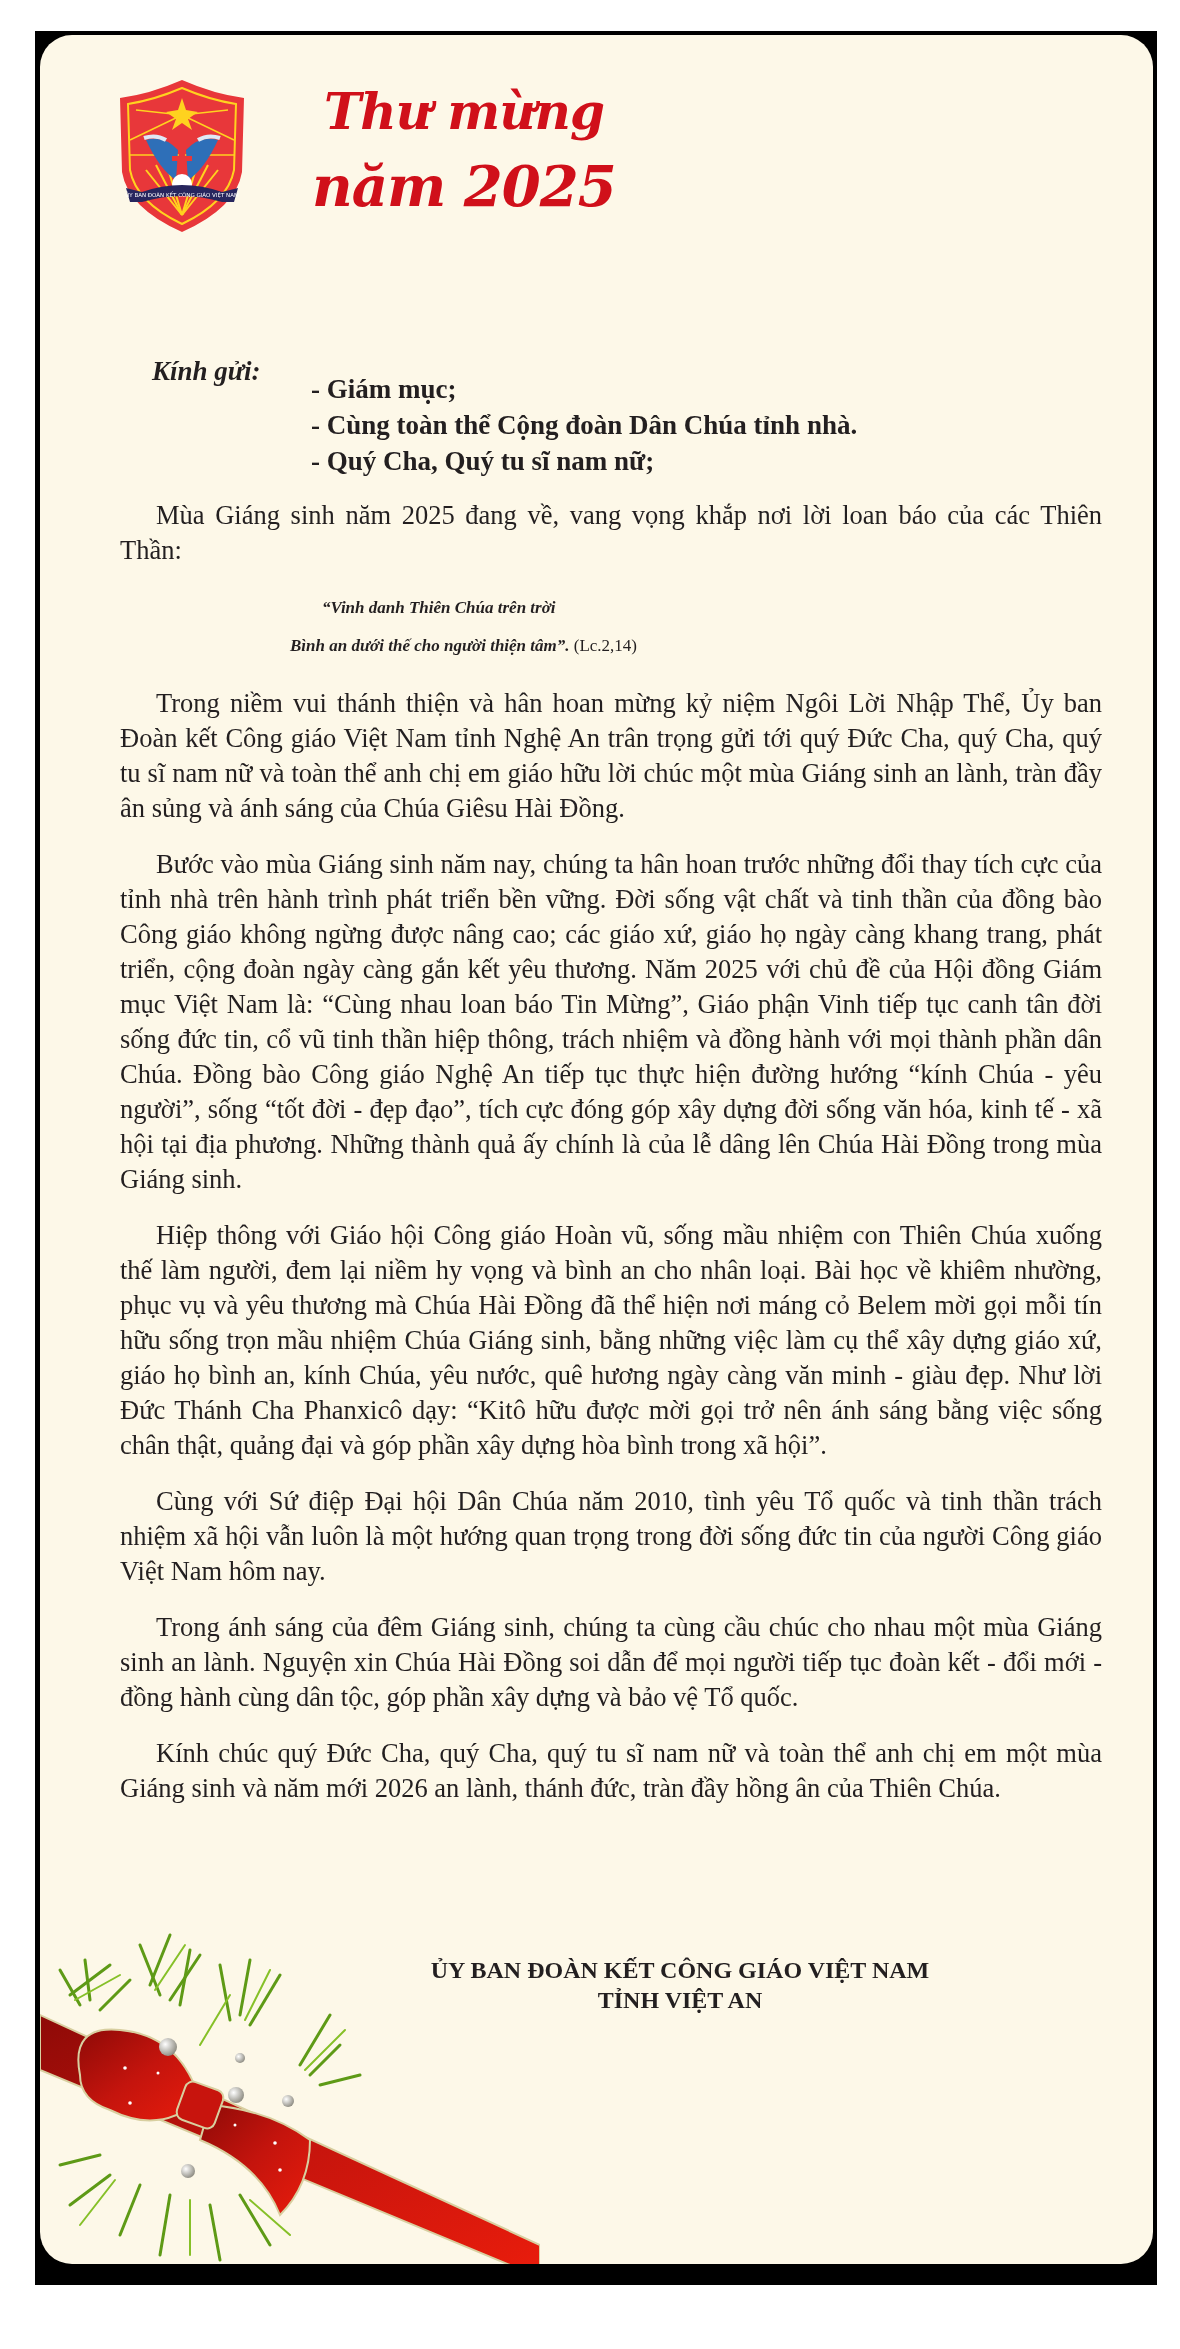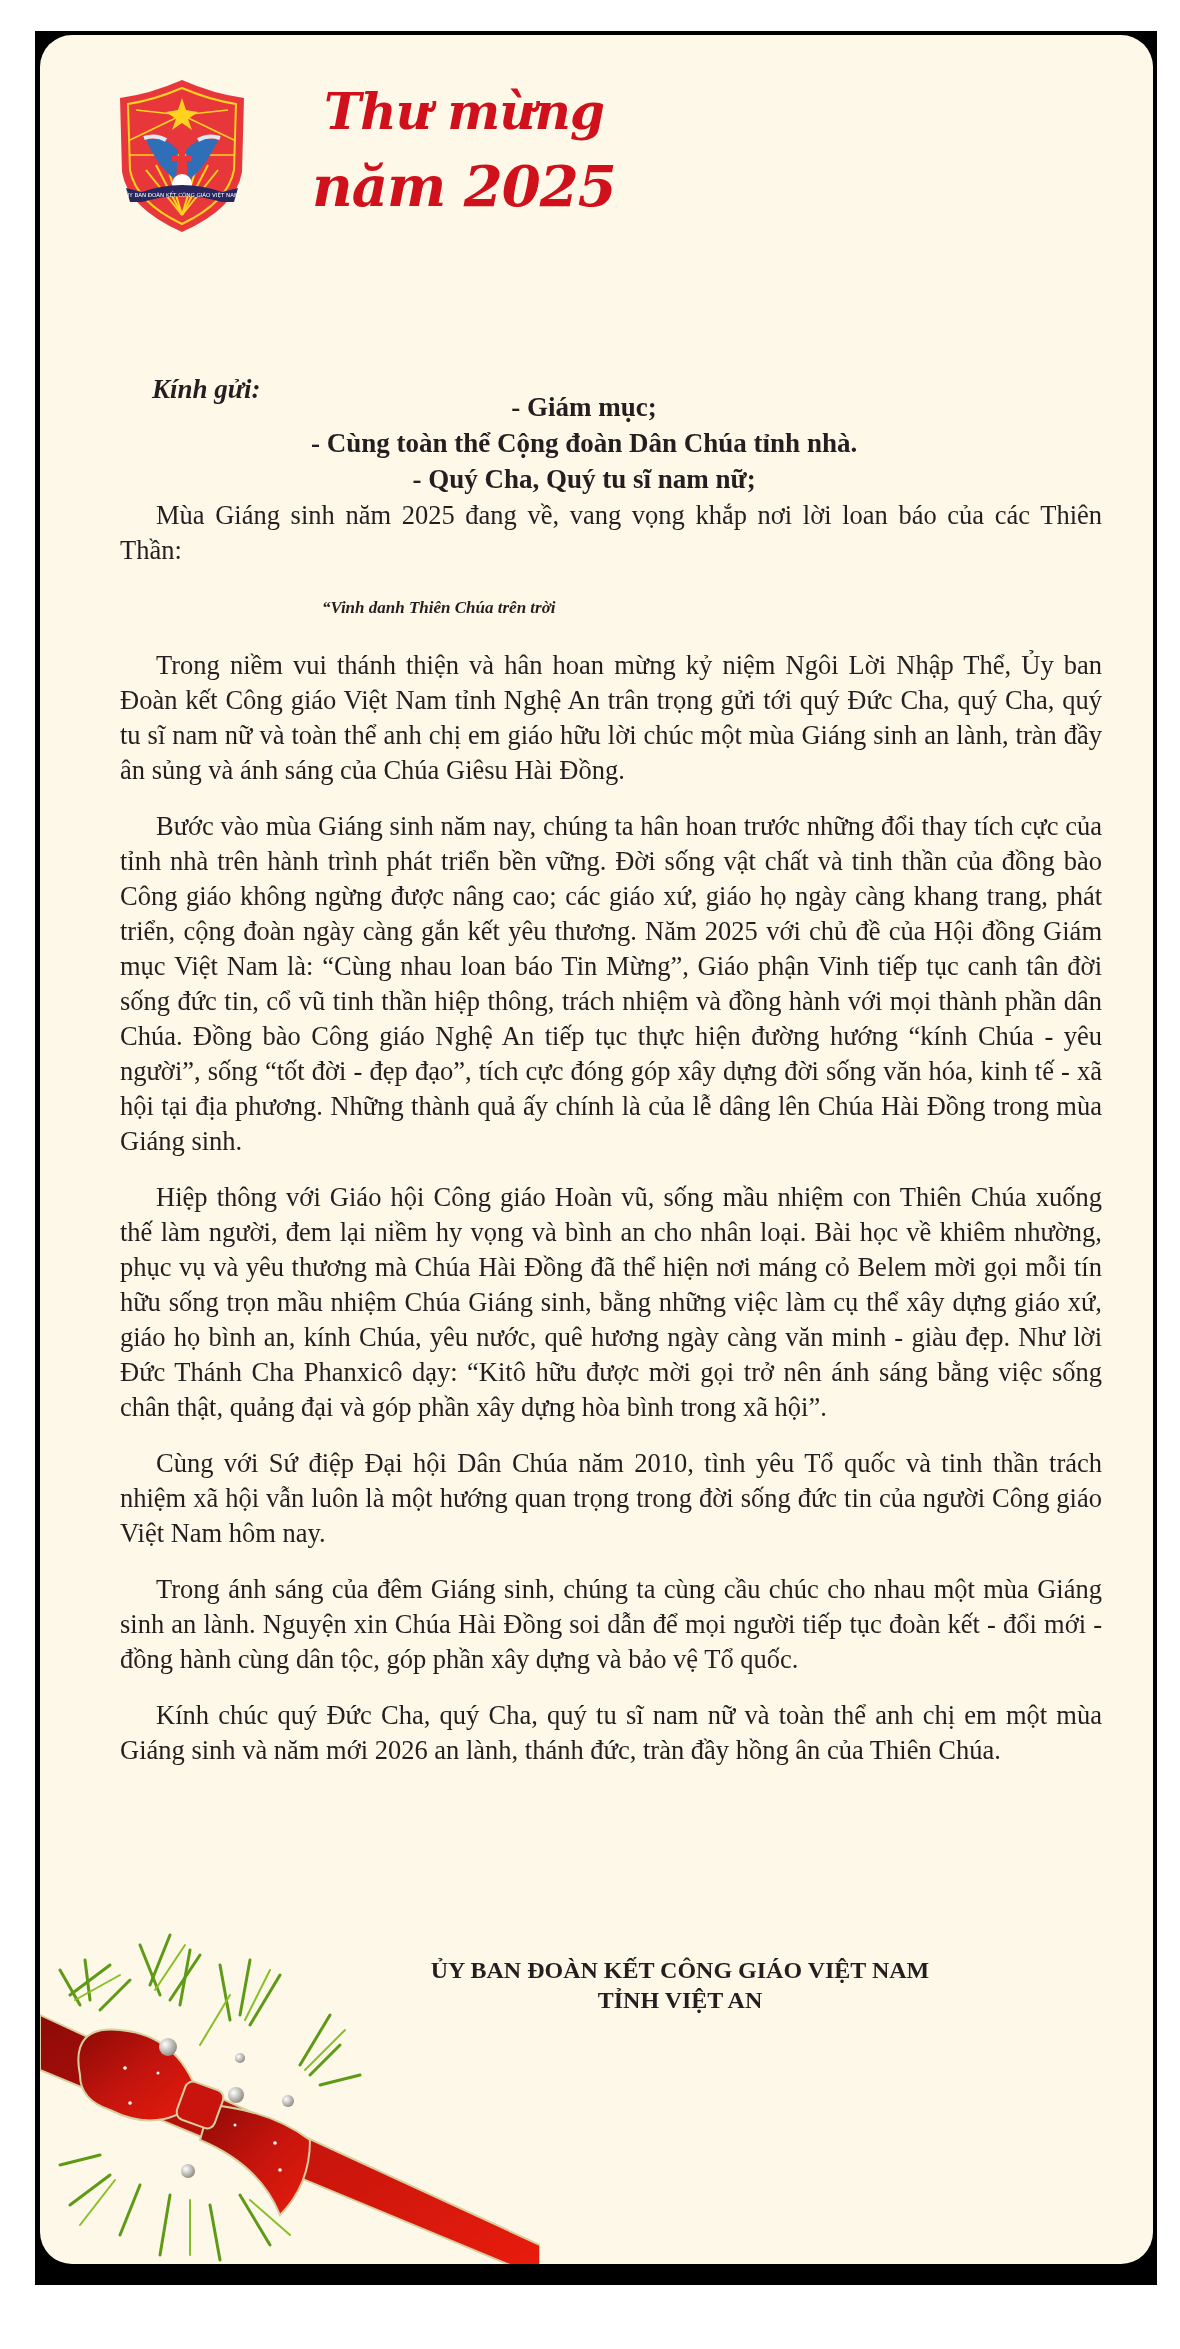--- a/index.html
+++ b/index.html
@@ -15,22 +15,22 @@
   .logo { position: absolute; left: 76px; top: 45px; width: 132px; height: 152px; }
   .title {
     position: absolute; left: 272px; top: 40px; margin: 0;
     font-family: "DejaVu Serif", serif; font-style: italic; font-weight: bold;
     color: #d0101a; font-size: 50px; line-height: 74px; letter-spacing: -1px;
   }
   .title span { display: block; }
   .title .l1 { padding-left: 12px; }
   .title .l3 { font-size: 56px; }
   .recipients {
-    position: absolute; left: 112px; top: 336px;
-    font-family: "Liberation Serif", serif; font-size: 27px; line-height: 36px; color: #231f20; text-align: center;
+    position: absolute; left: 112px; top: 318px;
+    font-family: "Liberation Serif", serif; font-size: 27px; line-height: 36px; color: #231f20;
   }
   .recipients .label { position: absolute; left: 0; top: 0; font-style: italic; font-weight: bold; }
   .recipients ul { list-style: none; margin: 18px; padding: 0 0 0 141px; font-weight: bold; }
   .body {
     position: absolute; left: 80px; top: 463px; width: 982px;
     font-family: "Liberation Serif", serif; font-size: 26.5px; line-height: 35px;
     color: #231f20; text-align: justify;
   }
   .body p { margin: 0 0 21px 0; text-indent: 36px; }
   .quote {
@@ -96,20 +96,21 @@
       <li>- Giám mục;</li>
       <li>- Cùng toàn thể Cộng đoàn Dân Chúa tỉnh nhà.</li>
       <li>- Quý Cha, Quý tu sĩ nam nữ;</li>
     </ul>
   </div>
 
   <div class="body">
     <p>Mùa Giáng sinh năm 2025 đang về, vang vọng khắp nơi lời loan báo của các Thiên Thần:</p>
     <div class="quote">
       <span class="q1">“Vinh danh Thiên Chúa trên trời</span>
+      <span class="q2"><b>Bình an dưới thế cho người thiện tâm”.</b><span> (Lc.2,14)</span></span>
     </div>
     <p>Trong niềm vui thánh thiện và hân hoan mừng kỷ niệm Ngôi Lời Nhập Thể, Ủy ban Đoàn kết Công giáo Việt Nam tỉnh Nghệ An trân trọng gửi tới quý Đức Cha, quý Cha, quý tu sĩ nam nữ và toàn thể anh chị em giáo hữu lời chúc một mùa Giáng sinh an lành, tràn đầy ân sủng và ánh sáng của Chúa Giêsu Hài Đồng.</p>
     <p>Bước vào mùa Giáng sinh năm nay, chúng ta hân hoan trước những đổi thay tích cực của tỉnh nhà trên hành trình phát triển bền vững. Đời sống vật chất và tinh thần của đồng bào Công giáo không ngừng được nâng cao; các giáo xứ, giáo họ ngày càng khang trang, phát triển, cộng đoàn ngày càng gắn kết yêu thương. Năm 2025 với chủ đề của Hội đồng Giám mục Việt Nam là: “Cùng nhau loan báo Tin Mừng”, Giáo phận Vinh tiếp tục canh tân đời sống đức tin, cổ vũ tinh thần hiệp thông, trách nhiệm và đồng hành với mọi thành phần dân Chúa. Đồng bào Công giáo Nghệ An tiếp tục thực hiện đường hướng “kính Chúa - yêu người”, sống “tốt đời - đẹp đạo”, tích cực đóng góp xây dựng đời sống văn hóa, kinh tế - xã hội tại địa phương. Những thành quả ấy chính là của lễ dâng lên Chúa Hài Đồng trong mùa Giáng sinh.</p>
     <p>Hiệp thông với Giáo hội Công giáo Hoàn vũ, sống mầu nhiệm con Thiên Chúa xuống thế làm người, đem lại niềm hy vọng và bình an cho nhân loại. Bài học về khiêm nhường, phục vụ và yêu thương mà Chúa Hài Đồng đã thể hiện nơi máng cỏ Belem mời gọi mỗi tín hữu sống trọn mầu nhiệm Chúa Giáng sinh, bằng những việc làm cụ thể xây dựng giáo xứ, giáo họ bình an, kính Chúa, yêu nước, quê hương ngày càng văn minh - giàu đẹp. Như lời Đức Thánh Cha Phanxicô dạy: “Kitô hữu được mời gọi trở nên ánh sáng bằng việc sống chân thật, quảng đại và góp phần xây dựng hòa bình trong xã hội”.</p>
     <p>Cùng với Sứ điệp Đại hội Dân Chúa năm 2010, tình yêu Tổ quốc và tinh thần trách nhiệm xã hội vẫn luôn là một hướng quan trọng trong đời sống đức tin của người Công giáo Việt Nam hôm nay.</p>
     <p>Trong ánh sáng của đêm Giáng sinh, chúng ta cùng cầu chúc cho nhau một mùa Giáng sinh an lành. Nguyện xin Chúa Hài Đồng soi dẫn để mọi người tiếp tục đoàn kết - đổi mới - đồng hành cùng dân tộc, góp phần xây dựng và bảo vệ Tổ quốc.</p>
     <p>Kính chúc quý Đức Cha, quý Cha, quý tu sĩ nam nữ và toàn thể anh chị em một mùa Giáng sinh và năm mới 2026 an lành, thánh đức, tràn đầy hồng ân của Thiên Chúa.</p>
   </div>
 
   <div class="signature">

